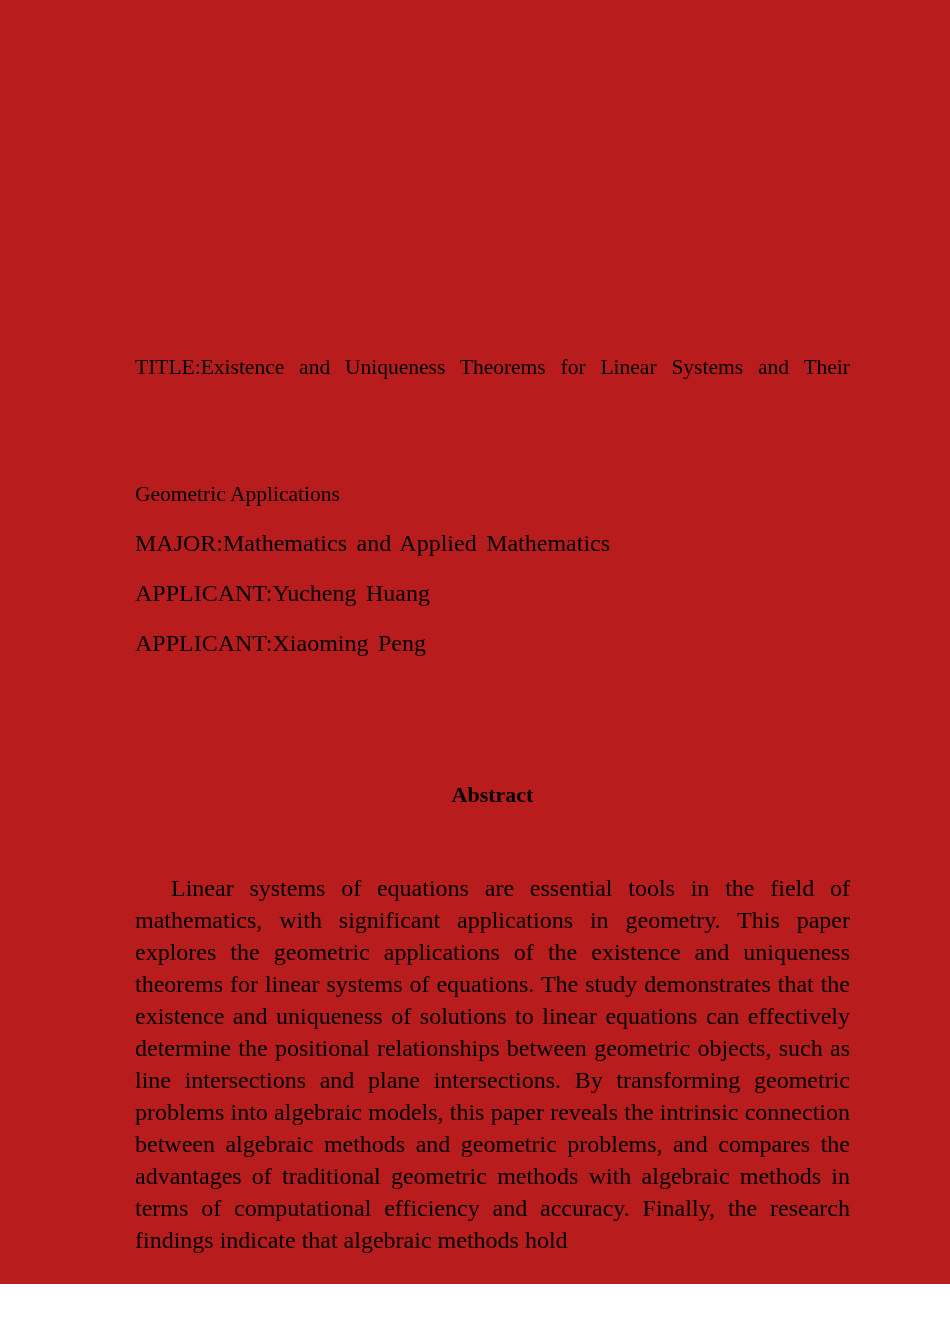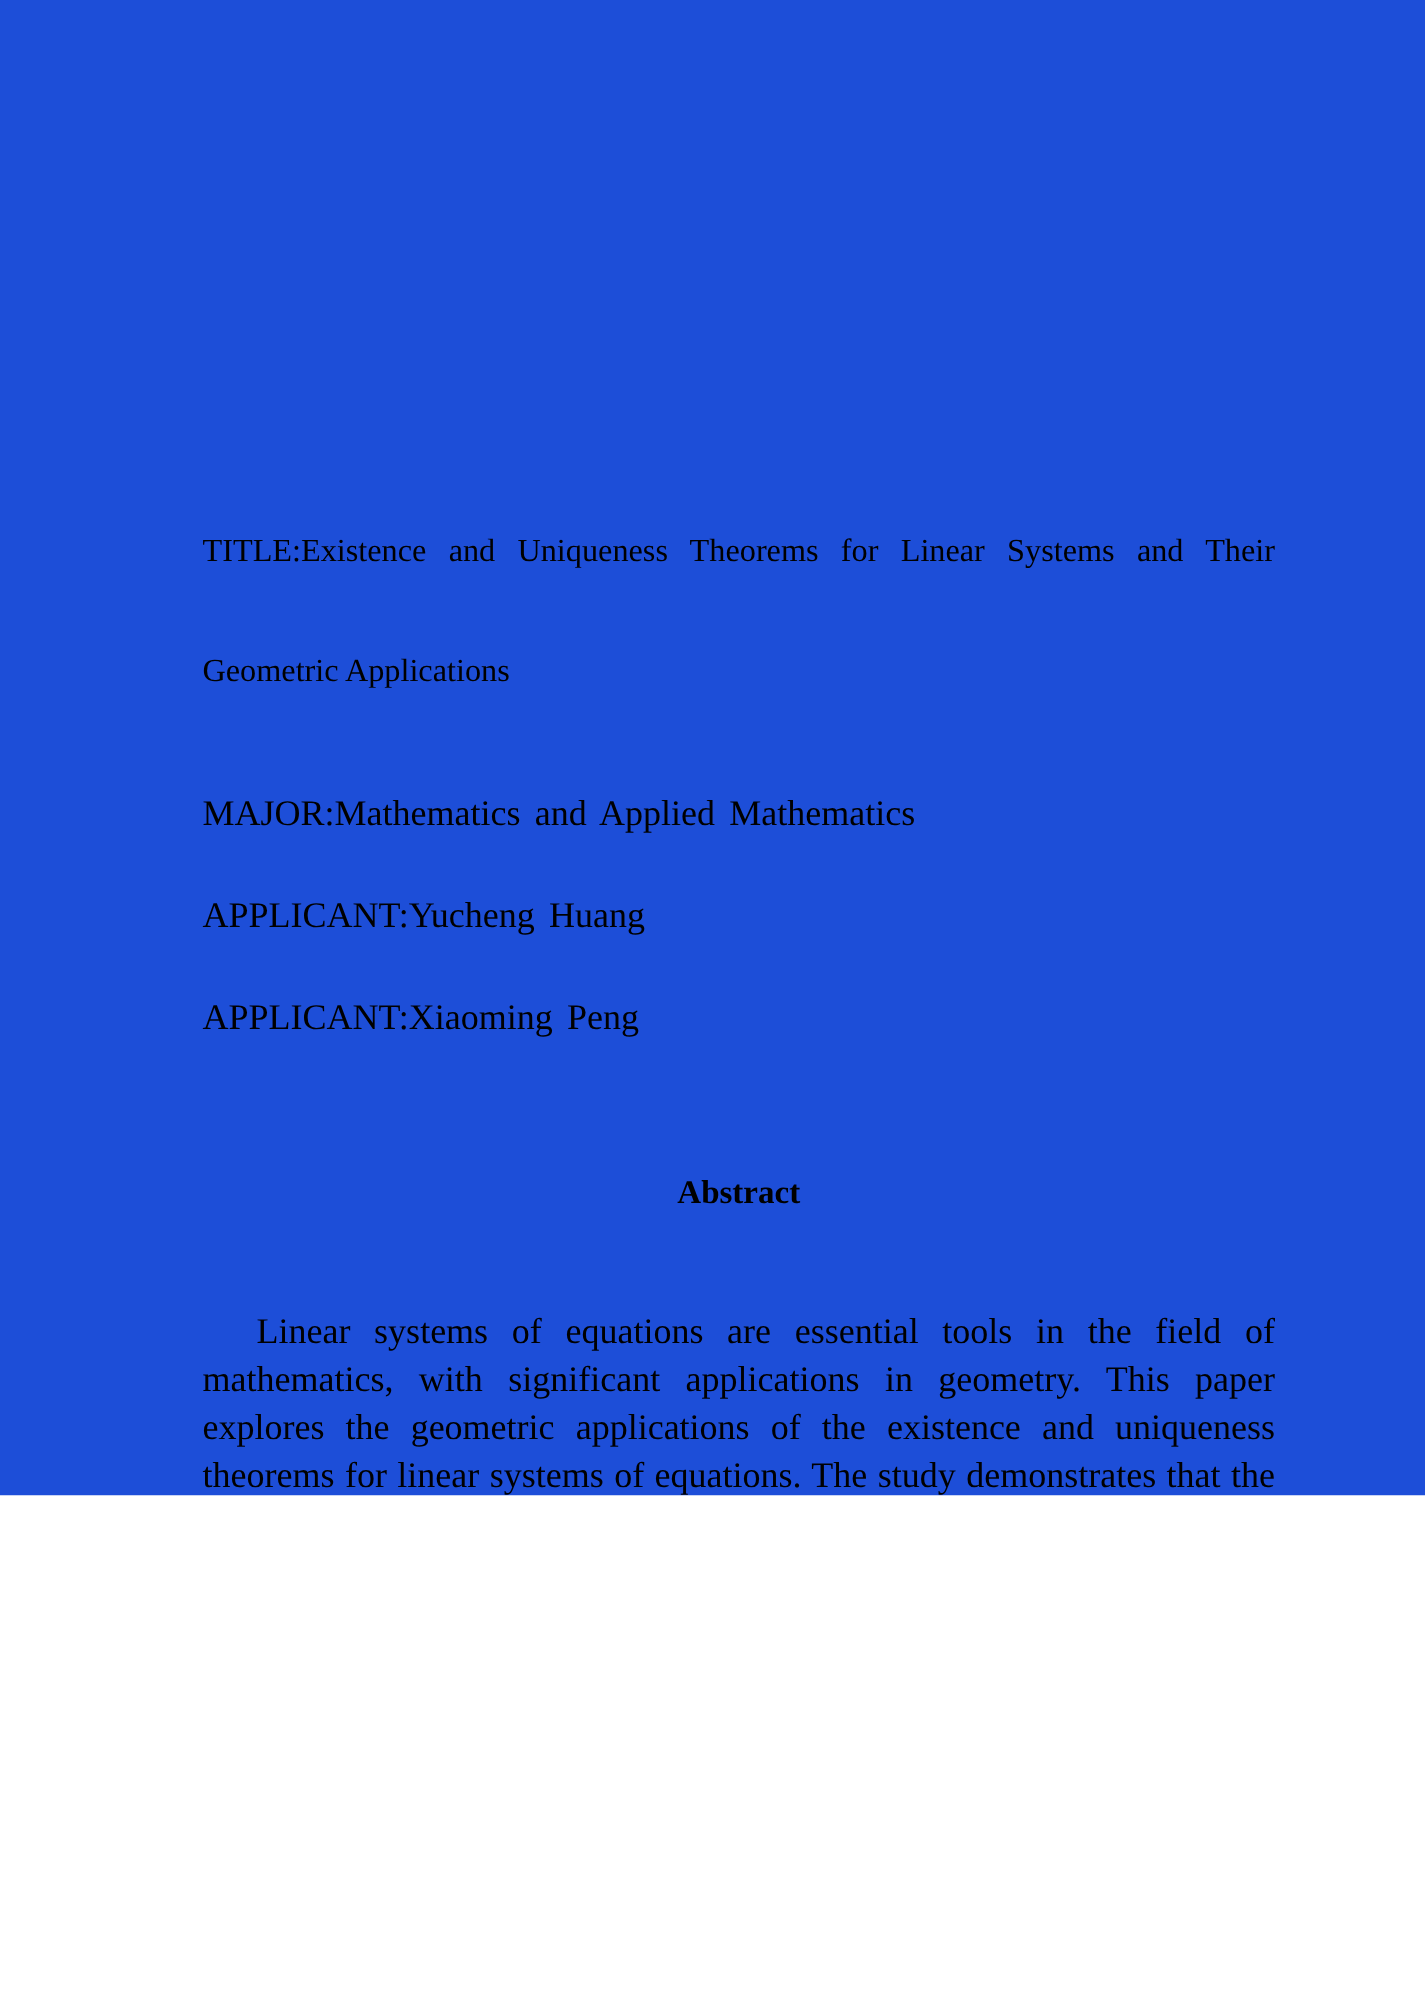--- a/index.html
+++ b/index.html
@@ -8,22 +8,22 @@
     background: #ffffff;
   }
   body {
     font-family: "Liberation Serif", "DejaVu Serif", serif;
     color: #000000;
     -webkit-font-smoothing: antialiased;
   }
   .page {
     position: relative;
     width: 950px;
-    height: 997px;
-    background: #1d4ed8;
+    height: 1284px;
+    background: #b91c1c;
     overflow: hidden;
     box-sizing: border-box;
   }
   .content {
     position: absolute;
     left: 135px;
     top: 0;
     width: 715px;
   }
 
@@ -35,40 +35,40 @@
     width: 715px;
   }
   .title-line {
     font-size: 21.5px;
     line-height: 30px;
     text-align: justify;
     text-align-last: justify;
     white-space: nowrap;
   }
   .title-line-2 {
-    margin-top: 50px;
+    margin-top: 97px;
     text-align: center;
     text-align-last: left;
   }
 
   
   .meta-block {
     position: absolute;
     top: 528px;
     left: 0;
     width: 715px;
   }
   .meta-line {
     font-size: 24px;
     line-height: 30px;
     word-spacing: 3.5px;
     white-space: nowrap;
   }
   .meta-line + .meta-line {
-    margin-top: 38px;
+    margin-top: 20px;
   }
 
   
   .abstract-heading {
     position: absolute;
     top: 780px;
     left: 0;
     width: 715px;
     text-align: center;
     font-size: 22px;

